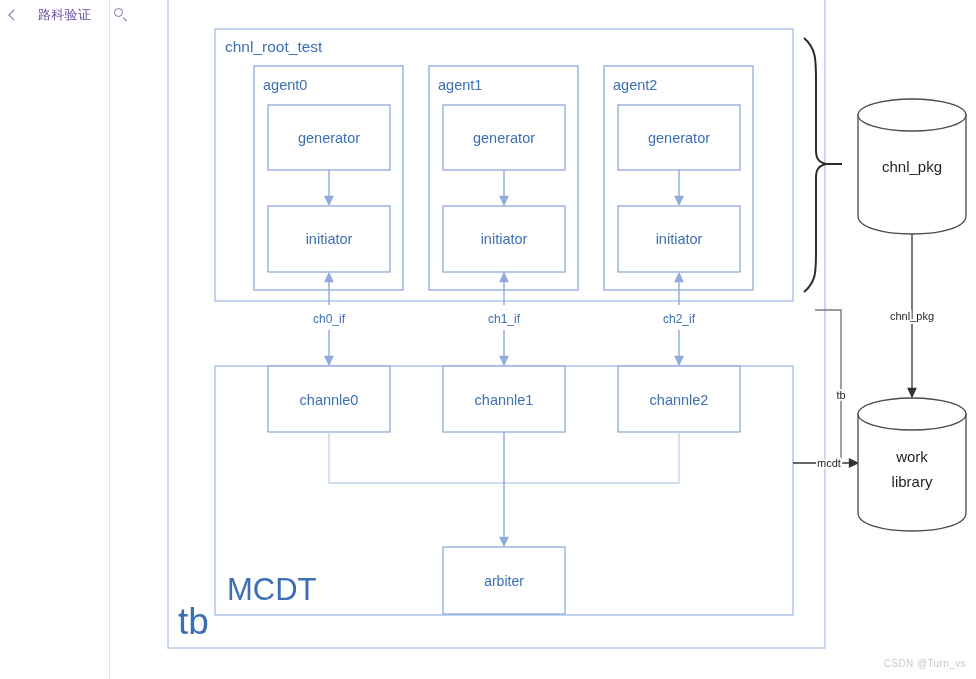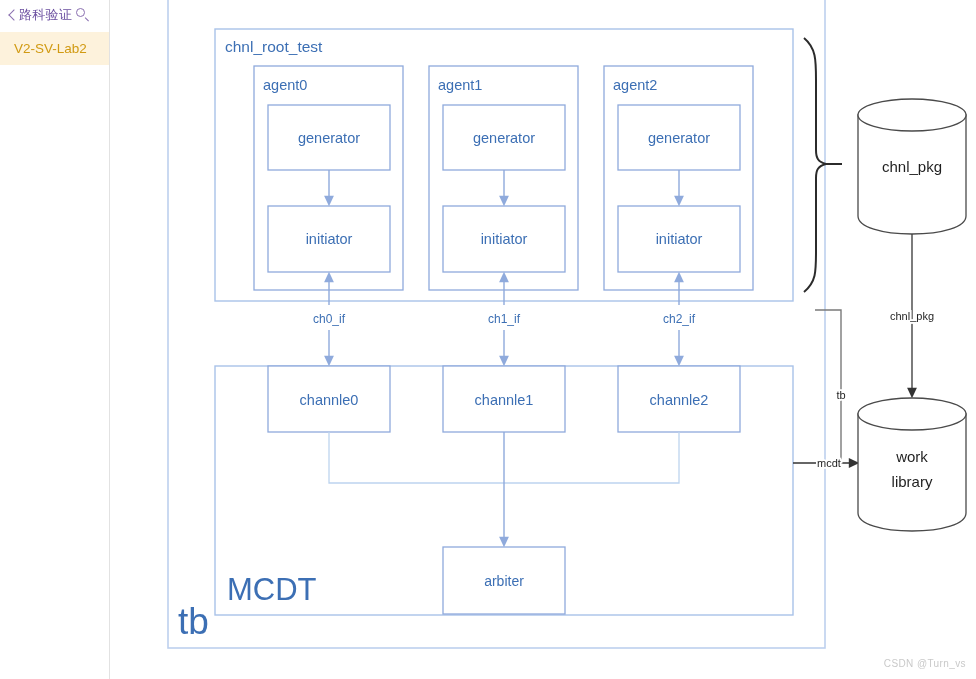--- a/index.html
+++ b/index.html
@@ -22,21 +22,21 @@
     width: 110px;
     height: 679px;
     background: #ffffff;
     border-right: 1px solid #e2e2e2;
     box-sizing: border-box;
   }
   #sidebar-header {
     height: 30px;
     display: flex;
     align-items: center;
-    gap: 2px;
+    gap: 21px;
     padding: 0 7px;
     box-sizing: border-box;
   }
   .back-chevron {
     width: 10px; height: 14px;
     flex: 0 0 auto;
     position: relative;
   }
   .back-chevron::before {
     content: "";
@@ -113,21 +113,20 @@
 </head>
 <body>
 
 <div id="sidebar">
   <div id="sidebar-header">
     <span class="back-chevron"></span>
     <span id="sidebar-title">路科验证</span>
     <span class="search-icon"></span>
   </div>
   <div id="sidebar-list">
-    <div class="sidebar-item selected">V2-SV-Lab2</div>
   </div>
 </div>
 
 <div id="canvas">
 <svg width="866" height="679" viewBox="0 0 866 679" xmlns="http://www.w3.org/2000/svg" font-family="Liberation Sans, sans-serif">
 
   <defs>
     <marker id="arrB" markerWidth="9" markerHeight="9" refX="4.2" refY="4.5" orient="auto">
       <path d="M0.5,1 L8,4.5 L0.5,8 Z" fill="#8faadc"></path>
     </marker>

